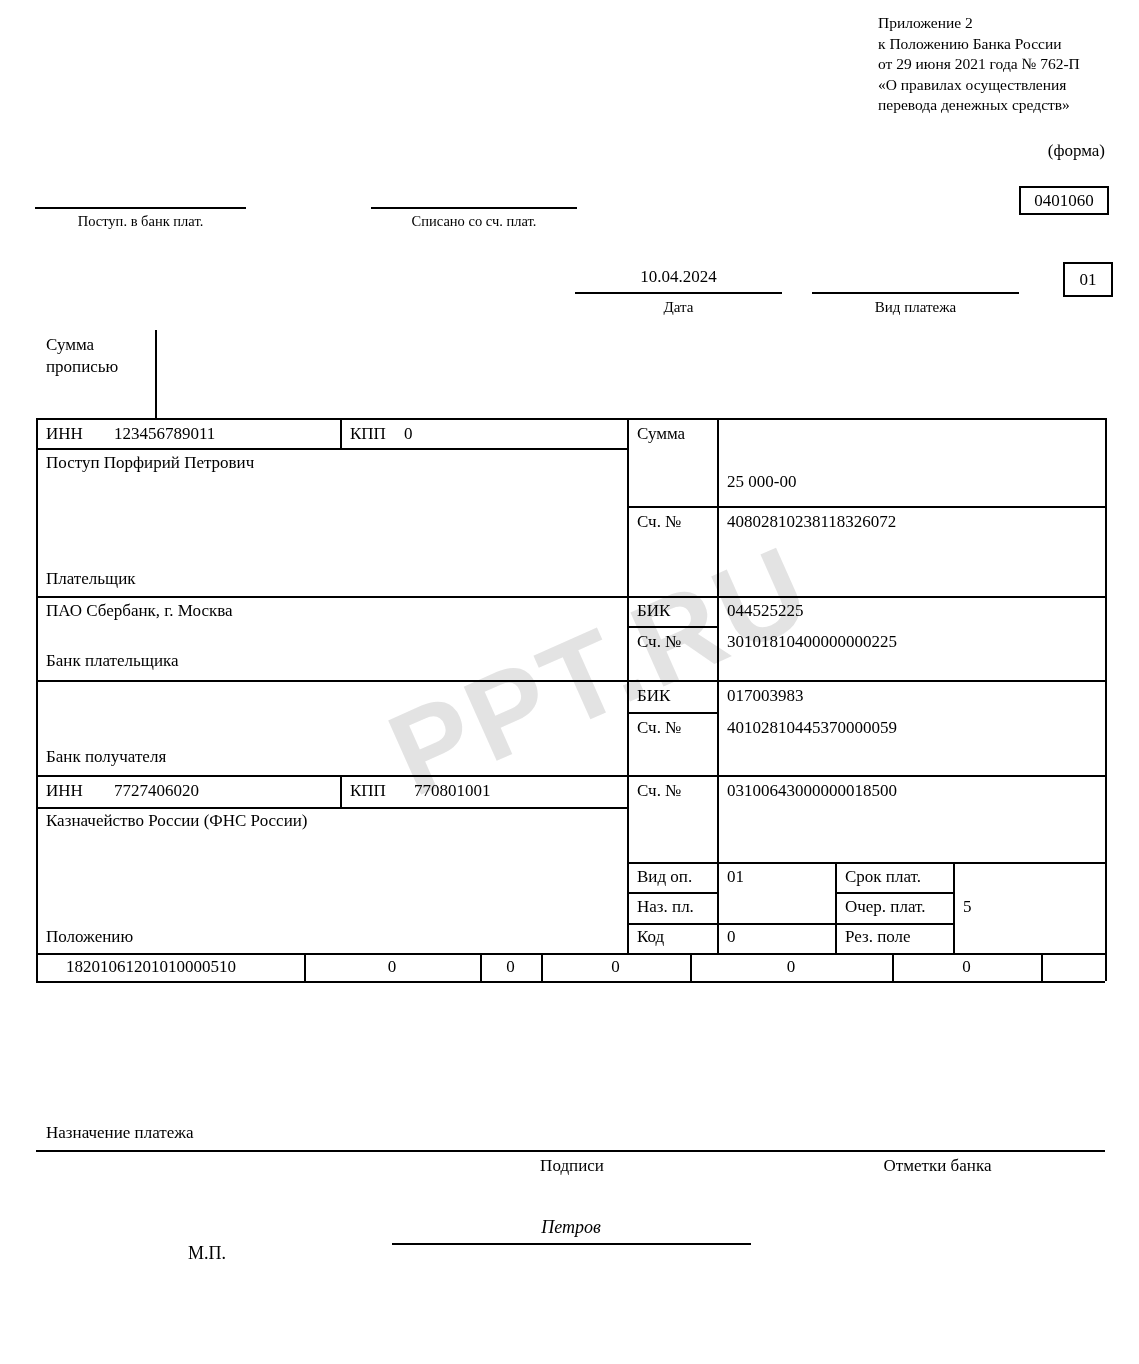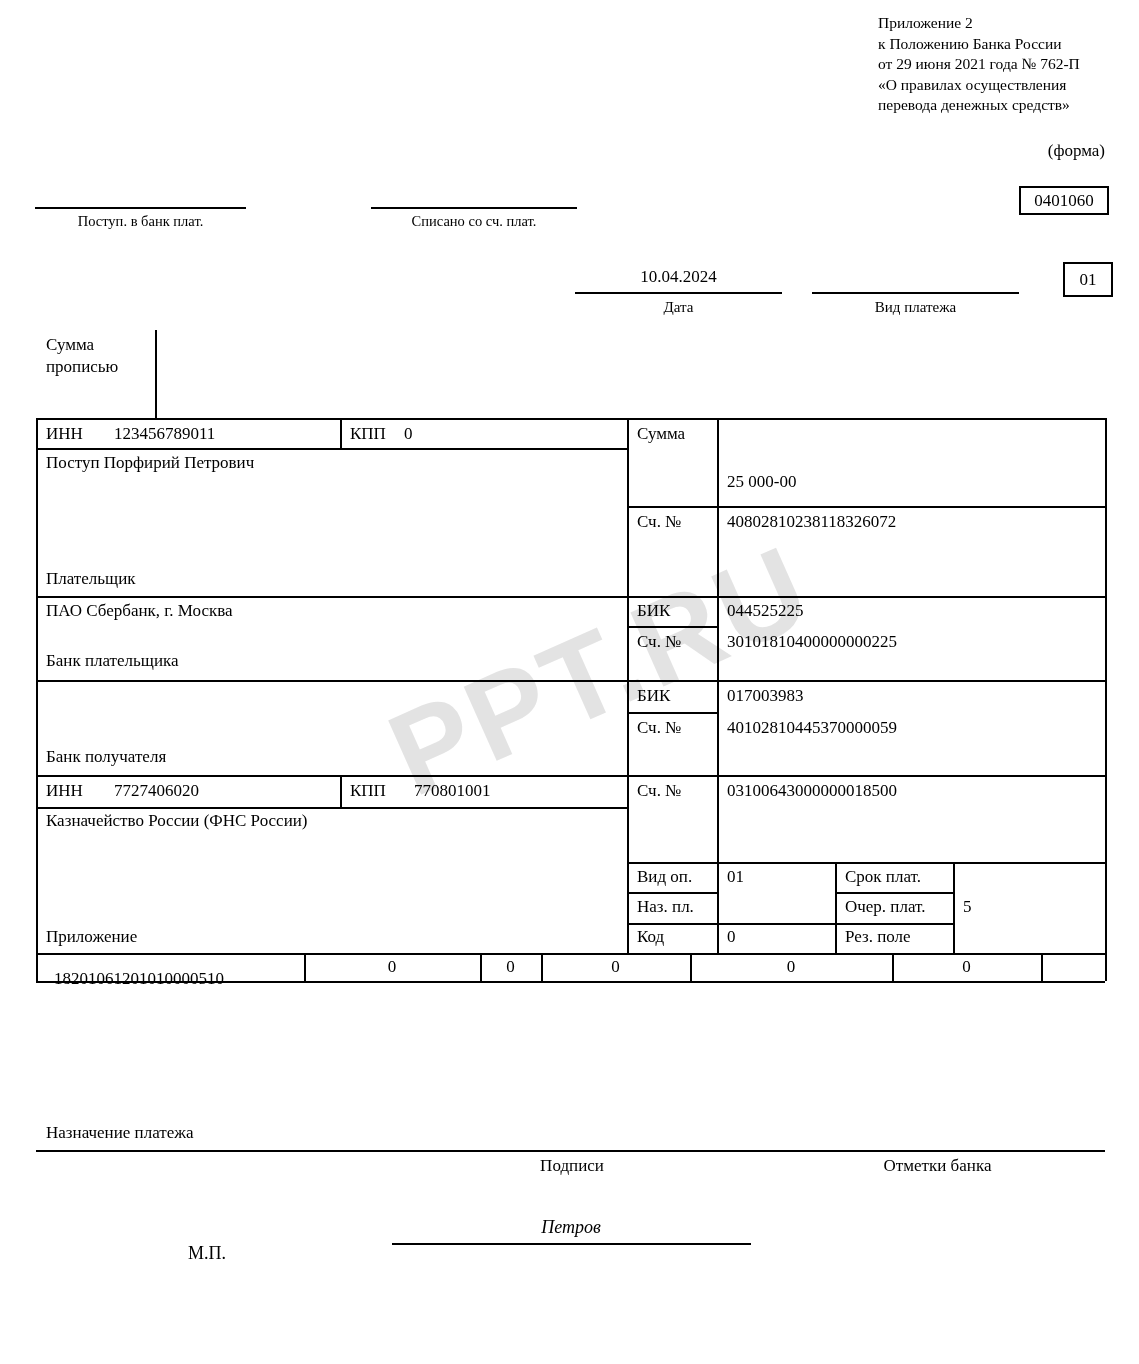--- a/index.html
+++ b/index.html
@@ -112,33 +112,33 @@
   <div class="abs" style="left:727px;top:717px;">40102810445370000059</div>
 
   <div class="abs" style="left:46px;top:780px;">ИНН</div>
   <div class="abs" style="left:114px;top:780px;">7727406020</div>
   <div class="abs" style="left:350px;top:780px;">КПП</div>
   <div class="abs" style="left:414px;top:780px;">770801001</div>
   <div class="abs" style="left:637px;top:780px;">Сч. №</div>
   <div class="abs" style="left:727px;top:780px;">03100643000000018500</div>
 
   <div class="abs" style="left:46px;top:810px;width:560px;">Казначейство России (ФНС России)</div>
-  <div class="abs" style="left:46px;top:926px;">Приложение</div>
+  <div class="abs" style="left:46px;top:926px;">Положению</div>
 
   <div class="abs" style="left:637px;top:866px;">Вид оп.</div>
   <div class="abs" style="left:727px;top:866px;">01</div>
   <div class="abs" style="left:845px;top:866px;">Срок плат.</div>
   <div class="abs" style="left:637px;top:896px;">Наз. пл.</div>
   <div class="abs" style="left:845px;top:896px;">Очер. плат.</div>
   <div class="abs" style="left:963px;top:896px;">5</div>
   <div class="abs" style="left:637px;top:926px;">Код</div>
   <div class="abs" style="left:727px;top:926px;">0</div>
   <div class="abs" style="left:845px;top:926px;">Рез. поле</div>
 
-  <div class="abs" style="left:54px;top:956px;margin-top:12px;">18201061201010000510</div>
+  <div class="abs" style="left:66px;top:956px;">18201061201010000510</div>
   <div class="abs c" style="left:304px;top:956px;width:176px;">0</div>
   <div class="abs c" style="left:480px;top:956px;width:61px;">0</div>
   <div class="abs c" style="left:541px;top:956px;width:149px;">0</div>
   <div class="abs c" style="left:690px;top:956px;width:202px;">0</div>
   <div class="abs c" style="left:892px;top:956px;width:149px;">0</div>
 
   <div class="abs" style="left:46px;top:1122px;">Назначение платежа</div>
   <div class="hl" style="left:36px;top:1150px;width:1069px;"></div>
 
   <div class="abs c" style="left:447px;top:1155px;width:250px;">Подписи</div>

